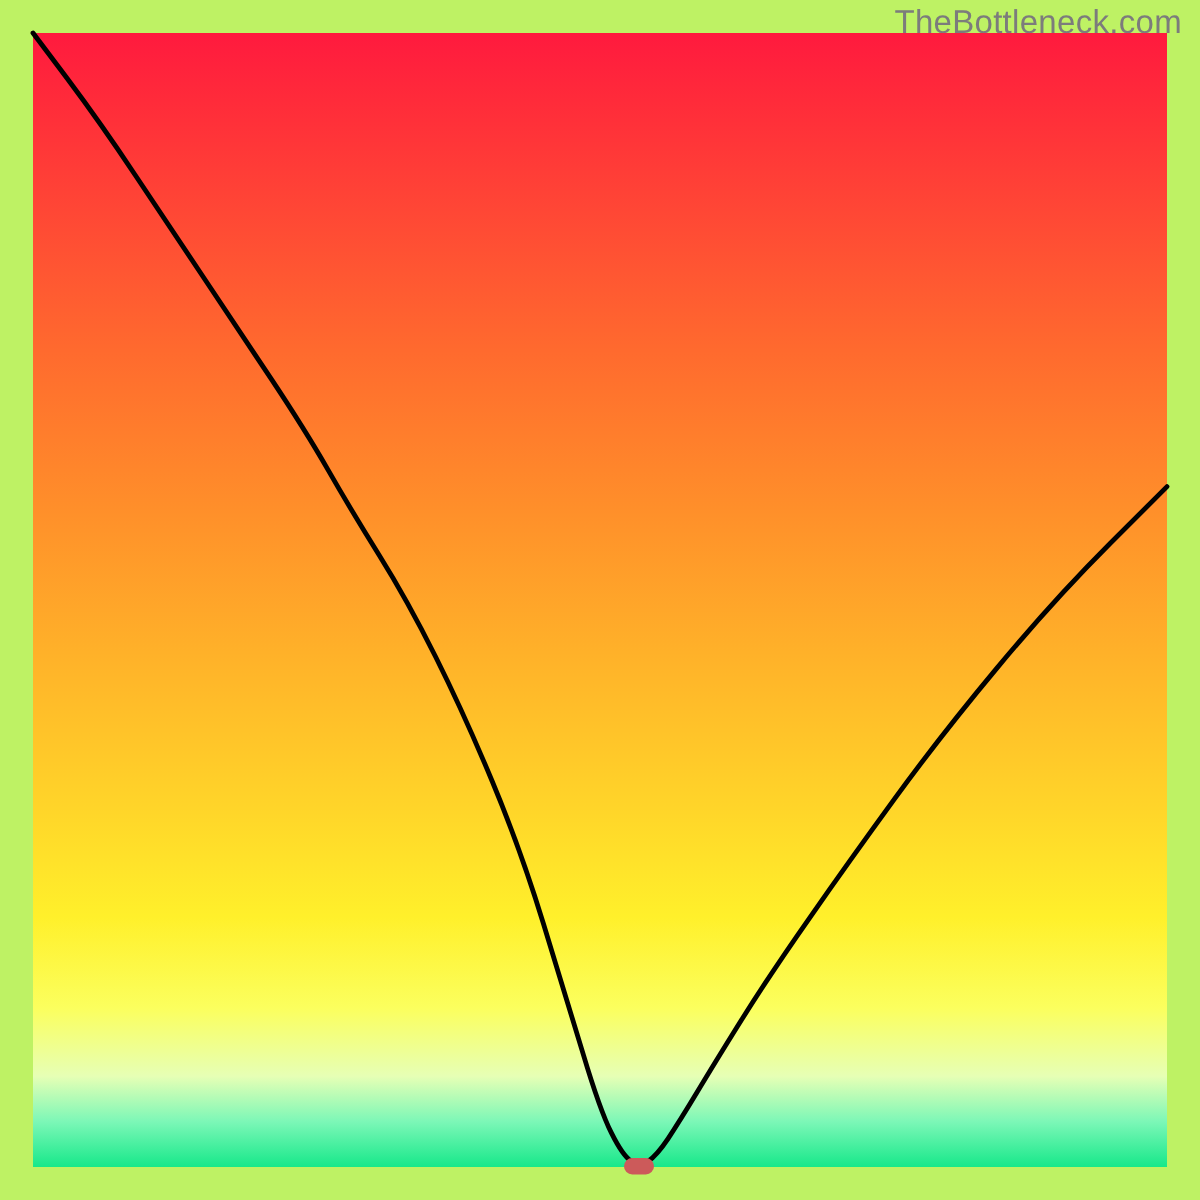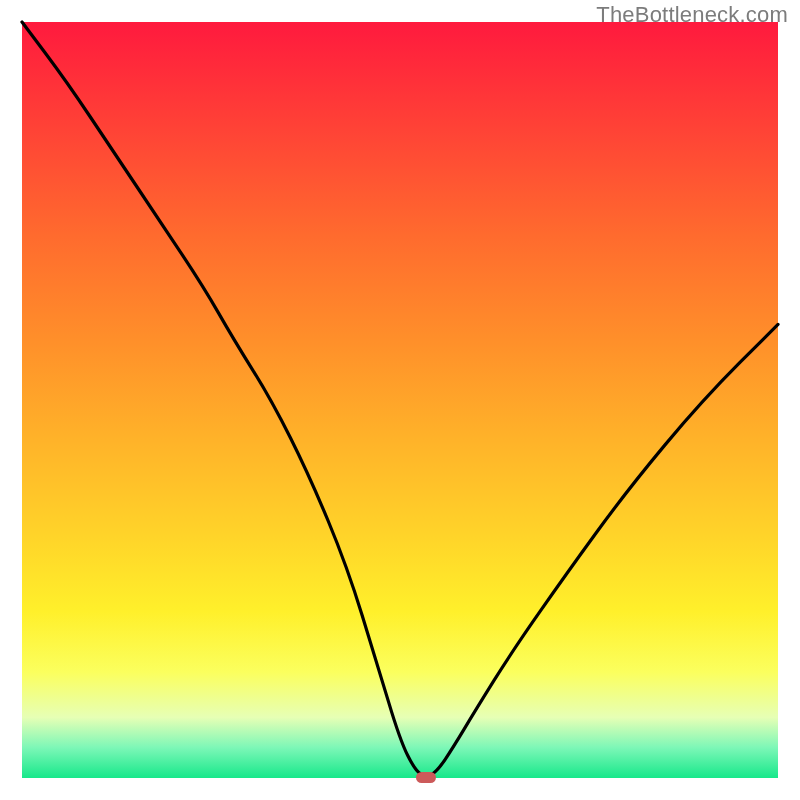--- a/index.html
+++ b/index.html
@@ -8,21 +8,21 @@
     width: 800px;
     height: 800px;
     overflow: hidden;
     background: #000;
     font-family: Arial, Helvetica, sans-serif;
   }
   .frame {
     position: relative;
     width: 800px;
     height: 800px;
-    background: #ffffff;
+    background: #bef264;
     text-align: center;
   }
   .plot {
     position: absolute;
     left: 22px;
     top: 22px;
     width: 756px;
     height: 756px;
     
     background: linear-gradient(

